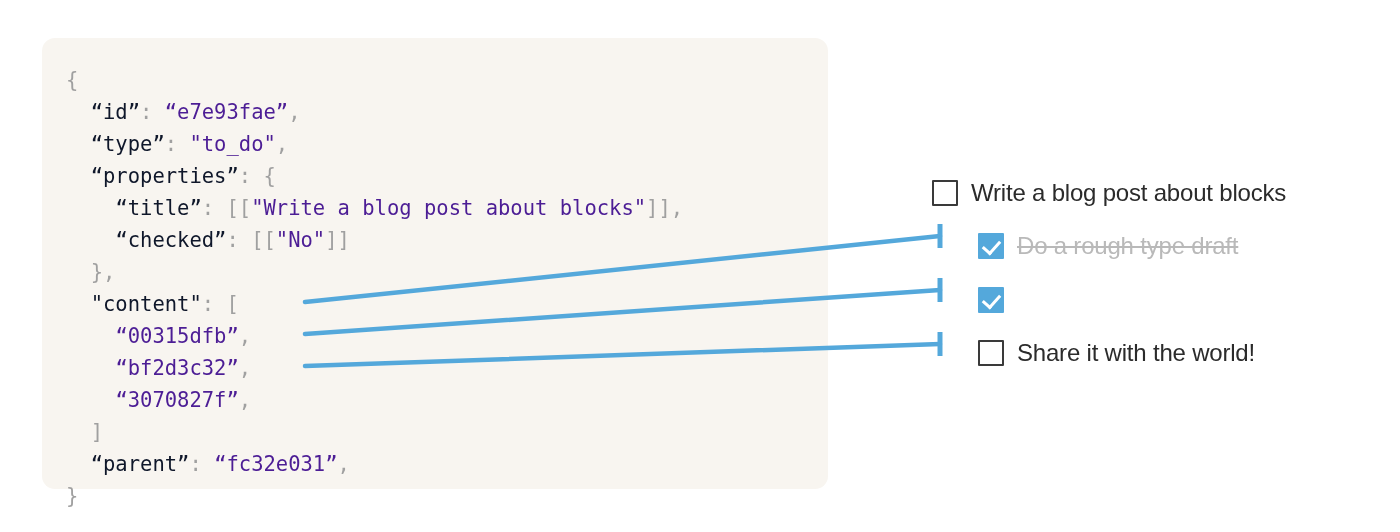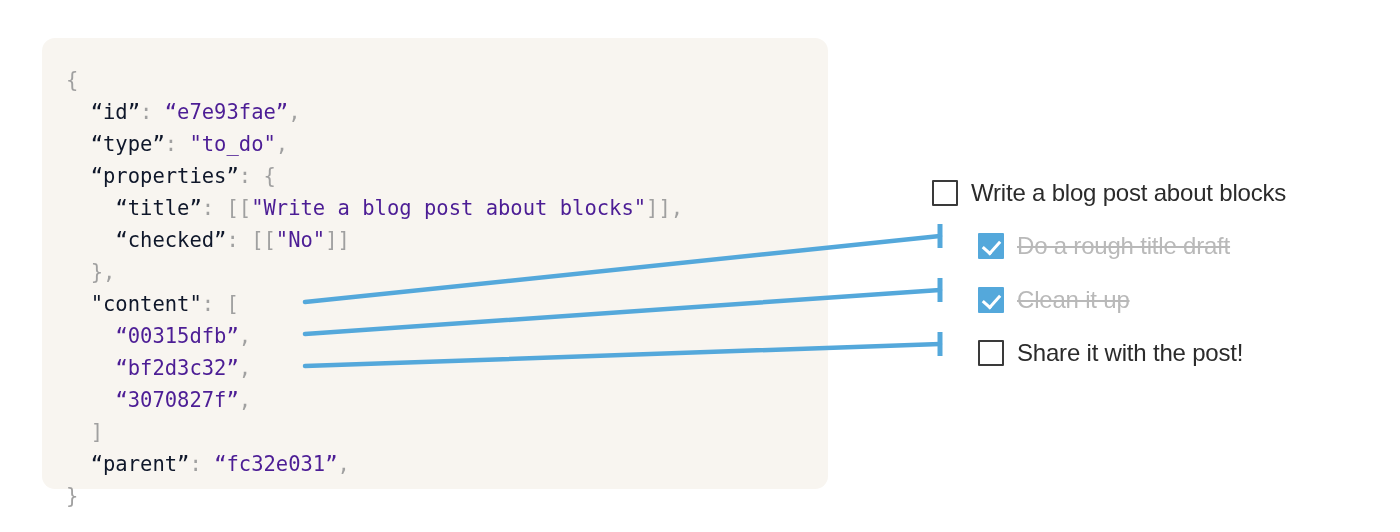--- a/index.html
+++ b/index.html
@@ -133,25 +133,24 @@
       </g>
     </svg>
 
   <div id="checklist">
       <div class="todo-row row-indent-0">
         <div class="cb unchecked"></div>
         <div class="todo-label">Write a blog post about blocks</div>
       </div>
       <div class="todo-row row-indent-1">
         <div class="cb checked"></div>
-        <div class="todo-label done">Do a rough title draft</div>
+        <div class="todo-label done">Do a rough type draft</div>
       </div>
       <div class="todo-row row-indent-1">
         <div class="cb checked"></div>
-        <div class="todo-label done">Clean it up</div>
       </div>
       <div class="todo-row row-indent-1">
         <div class="cb unchecked"></div>
-        <div class="todo-label">Share it with the post!</div>
+        <div class="todo-label">Share it with the world!</div>
       </div>
     </div>
 
 </div>
 
 </body></html>

